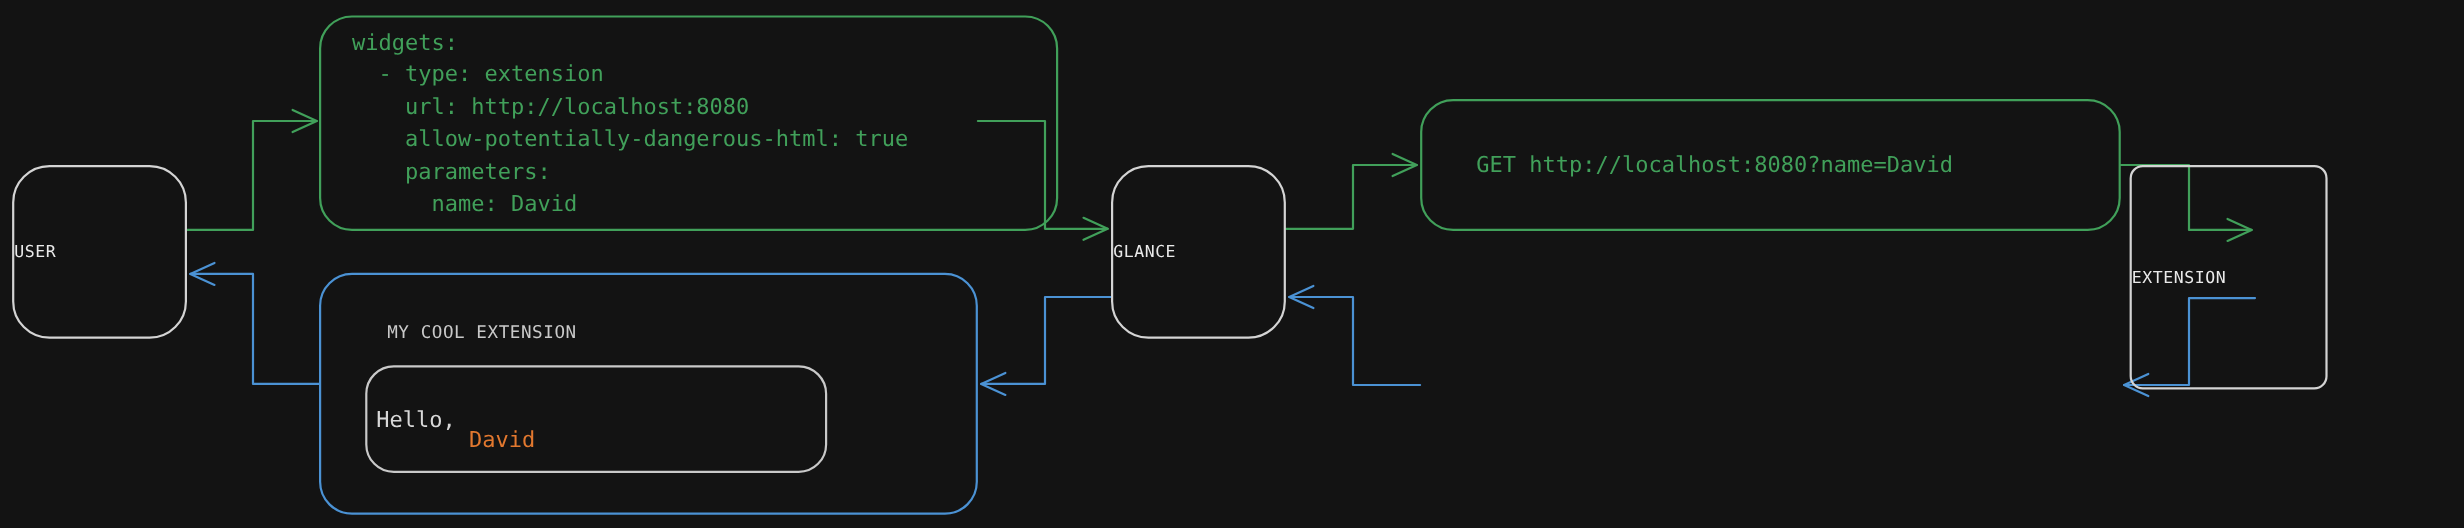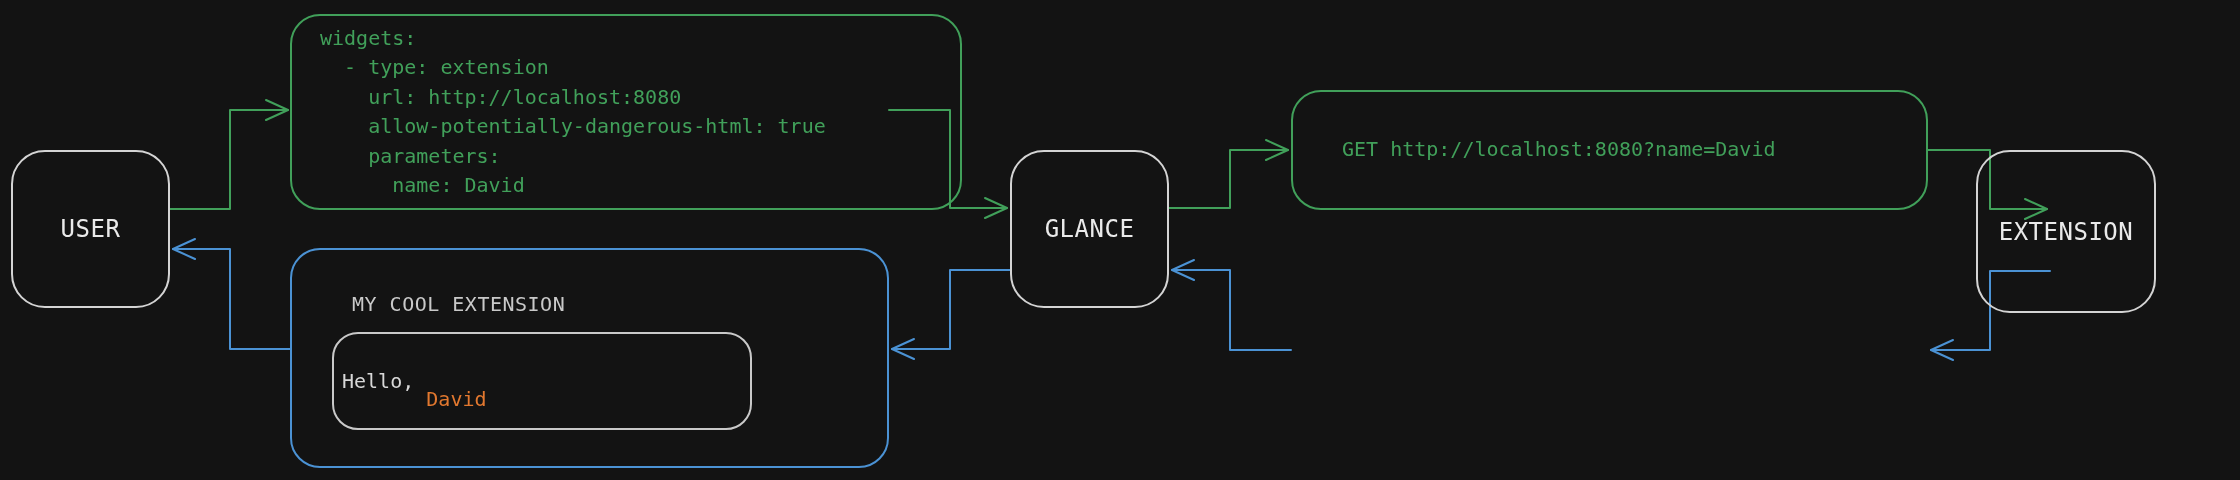--- a/index.html
+++ b/index.html
@@ -20,26 +20,26 @@
     overflow:hidden;
   }
   .wires{position:absolute;left:0;top:0;pointer-events:none;}
   .wire{fill:none;stroke-width:2;stroke-linecap:round;stroke-linejoin:round;}
   .wire.green,.mk-green{stroke:var(--green);fill:none;}
   .wire.blue,.mk-blue{stroke:var(--blue);fill:none;}
 
   .node{
     position:absolute;box-sizing:border-box;
     border:2px solid var(--node-border);border-radius:34px;
-    display:flex;align-items:center;justify-content:center;
-    font-size:24px;color:var(--node-text);letter-spacing:.5px;
+    display:flex;align-items:center;
+    font-size:15px;color:var(--node-text);letter-spacing:.5px;
   }
   #node-user{left:11px;top:150px;width:159px;height:158px;}
   #node-glance{left:1010px;top:150px;width:159px;height:158px;}
-  #node-extension{left:1976px;top:150px;width:180px;height:163px;}
+  #node-extension{left:1936px;top:150px;width:180px;height:204px;border-radius:12px;}
 
   .codebox{
     position:absolute;box-sizing:border-box;
     border:2px solid;border-radius:30px;
     display:flex;align-items:center;
   }
   .codebox.green{border-color:var(--green);}
   .codebox.blue{border-color:var(--blue);}
   #box-config{left:290px;top:14px;width:672px;height:196px;}
   #box-request{left:1291px;top:90px;width:637px;height:120px;}
@@ -51,21 +51,21 @@
     white-space:pre;
   }
   .green-text{color:var(--green);}
   .blue-text{color:var(--blue);}
   #box-config pre.code{padding-left:28px;}
   #box-request pre.code{padding-left:49px;}
   #box-response pre.code{padding-left:49px;}
 
   .widget-title{
     position:absolute;left:60px;top:42px;
-    font-size:20px;color:var(--title-text);letter-spacing:.5px;
+    font-size:16px;color:var(--title-text);letter-spacing:.5px;
     white-space:pre;
   }
   .widget-inner{
     position:absolute;left:40px;top:82px;width:420px;height:98px;
     box-sizing:border-box;border:2px solid var(--inner-border);border-radius:26px;
     display:flex;align-items:center;padding-left:8px;
     font-size:20px;white-space:pre;
   }
   .hello{color:var(--hello-text);}
   .hello-name{color:var(--orange);margin-top:36px;}

